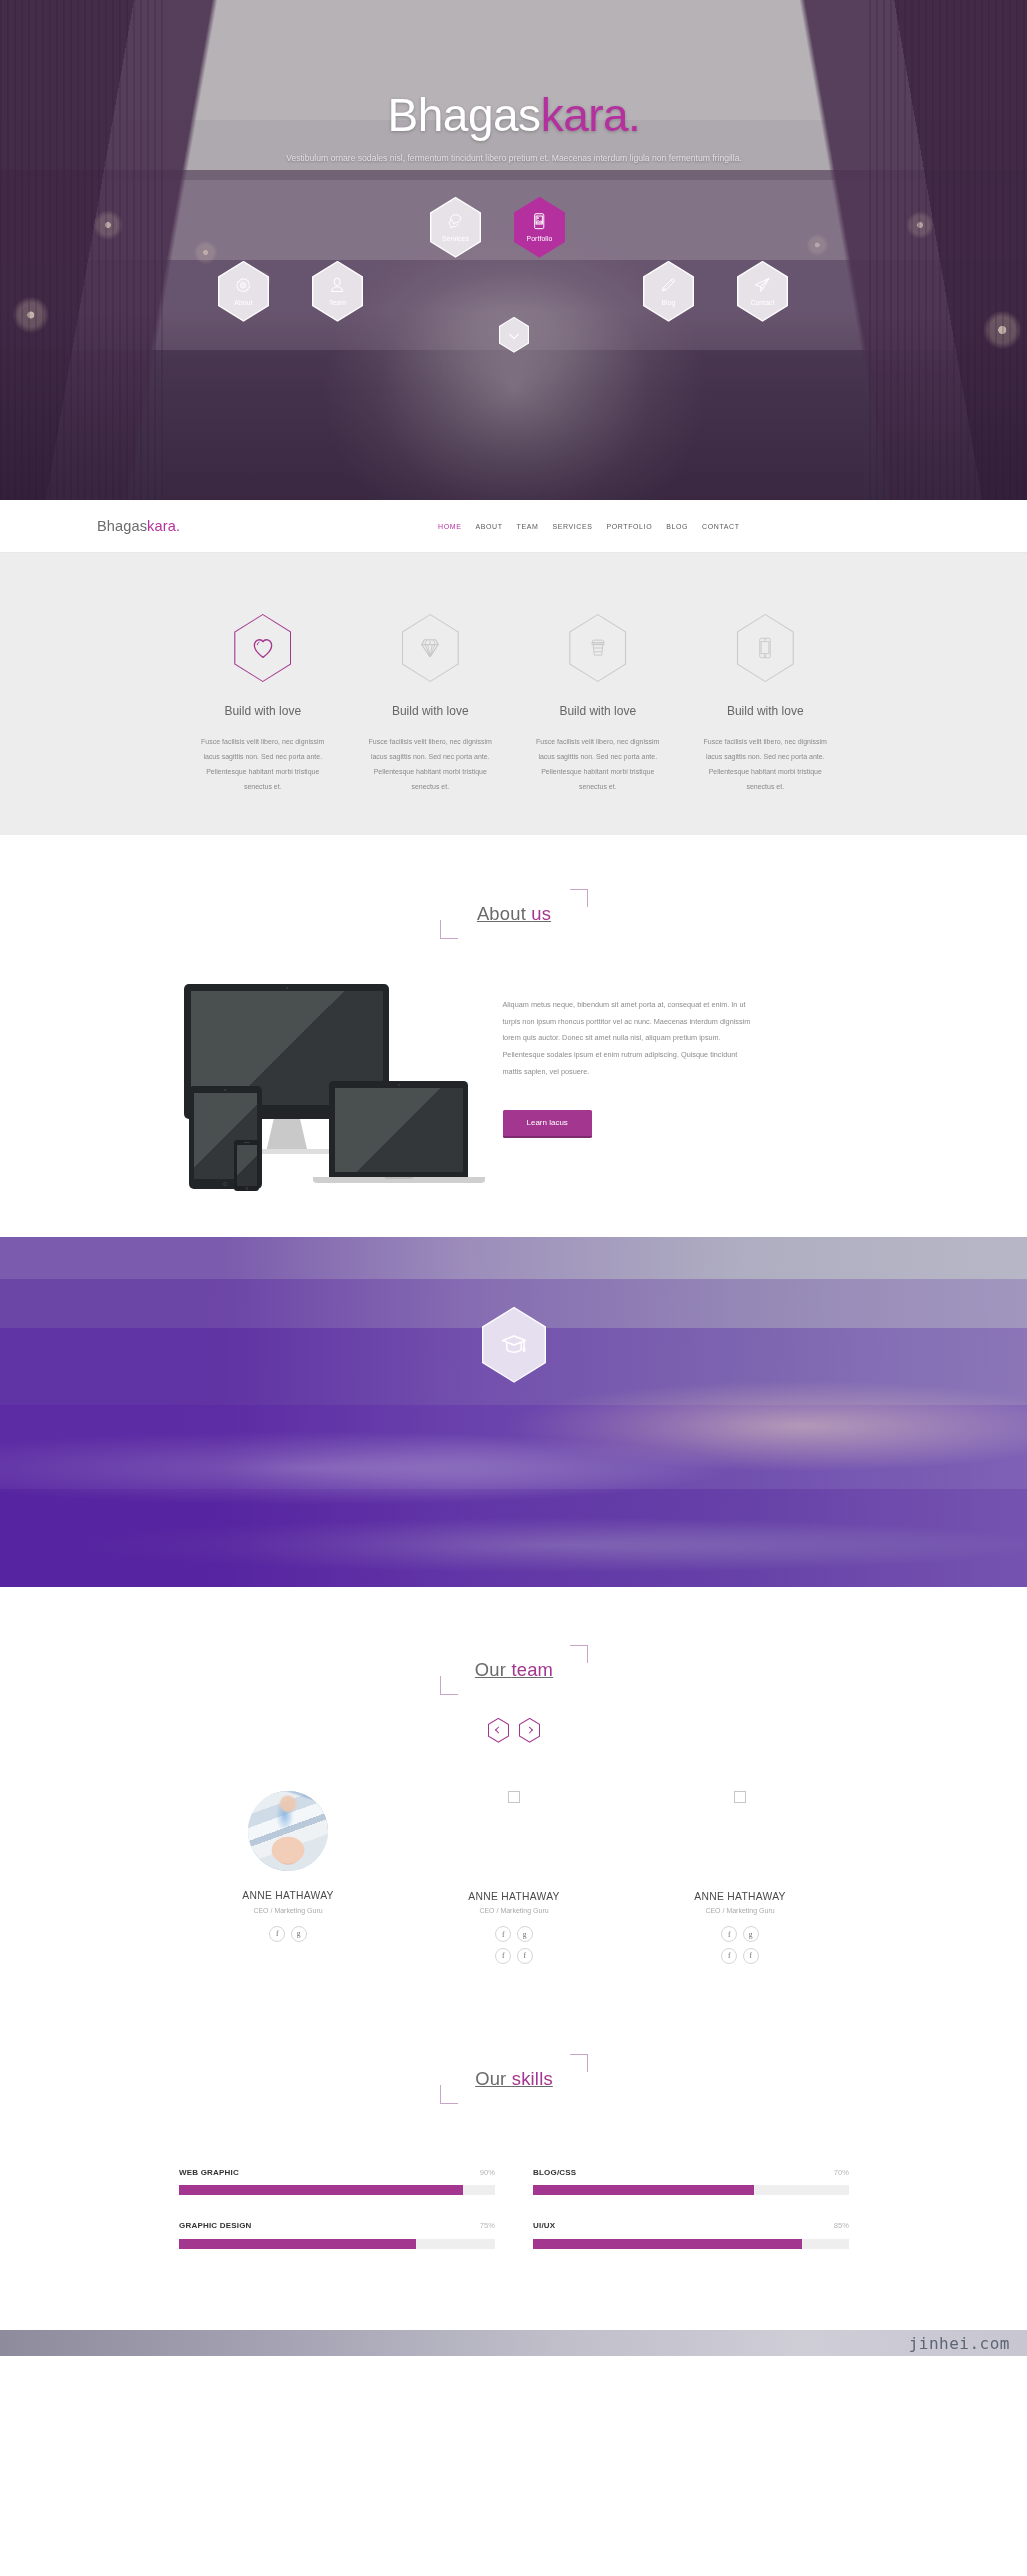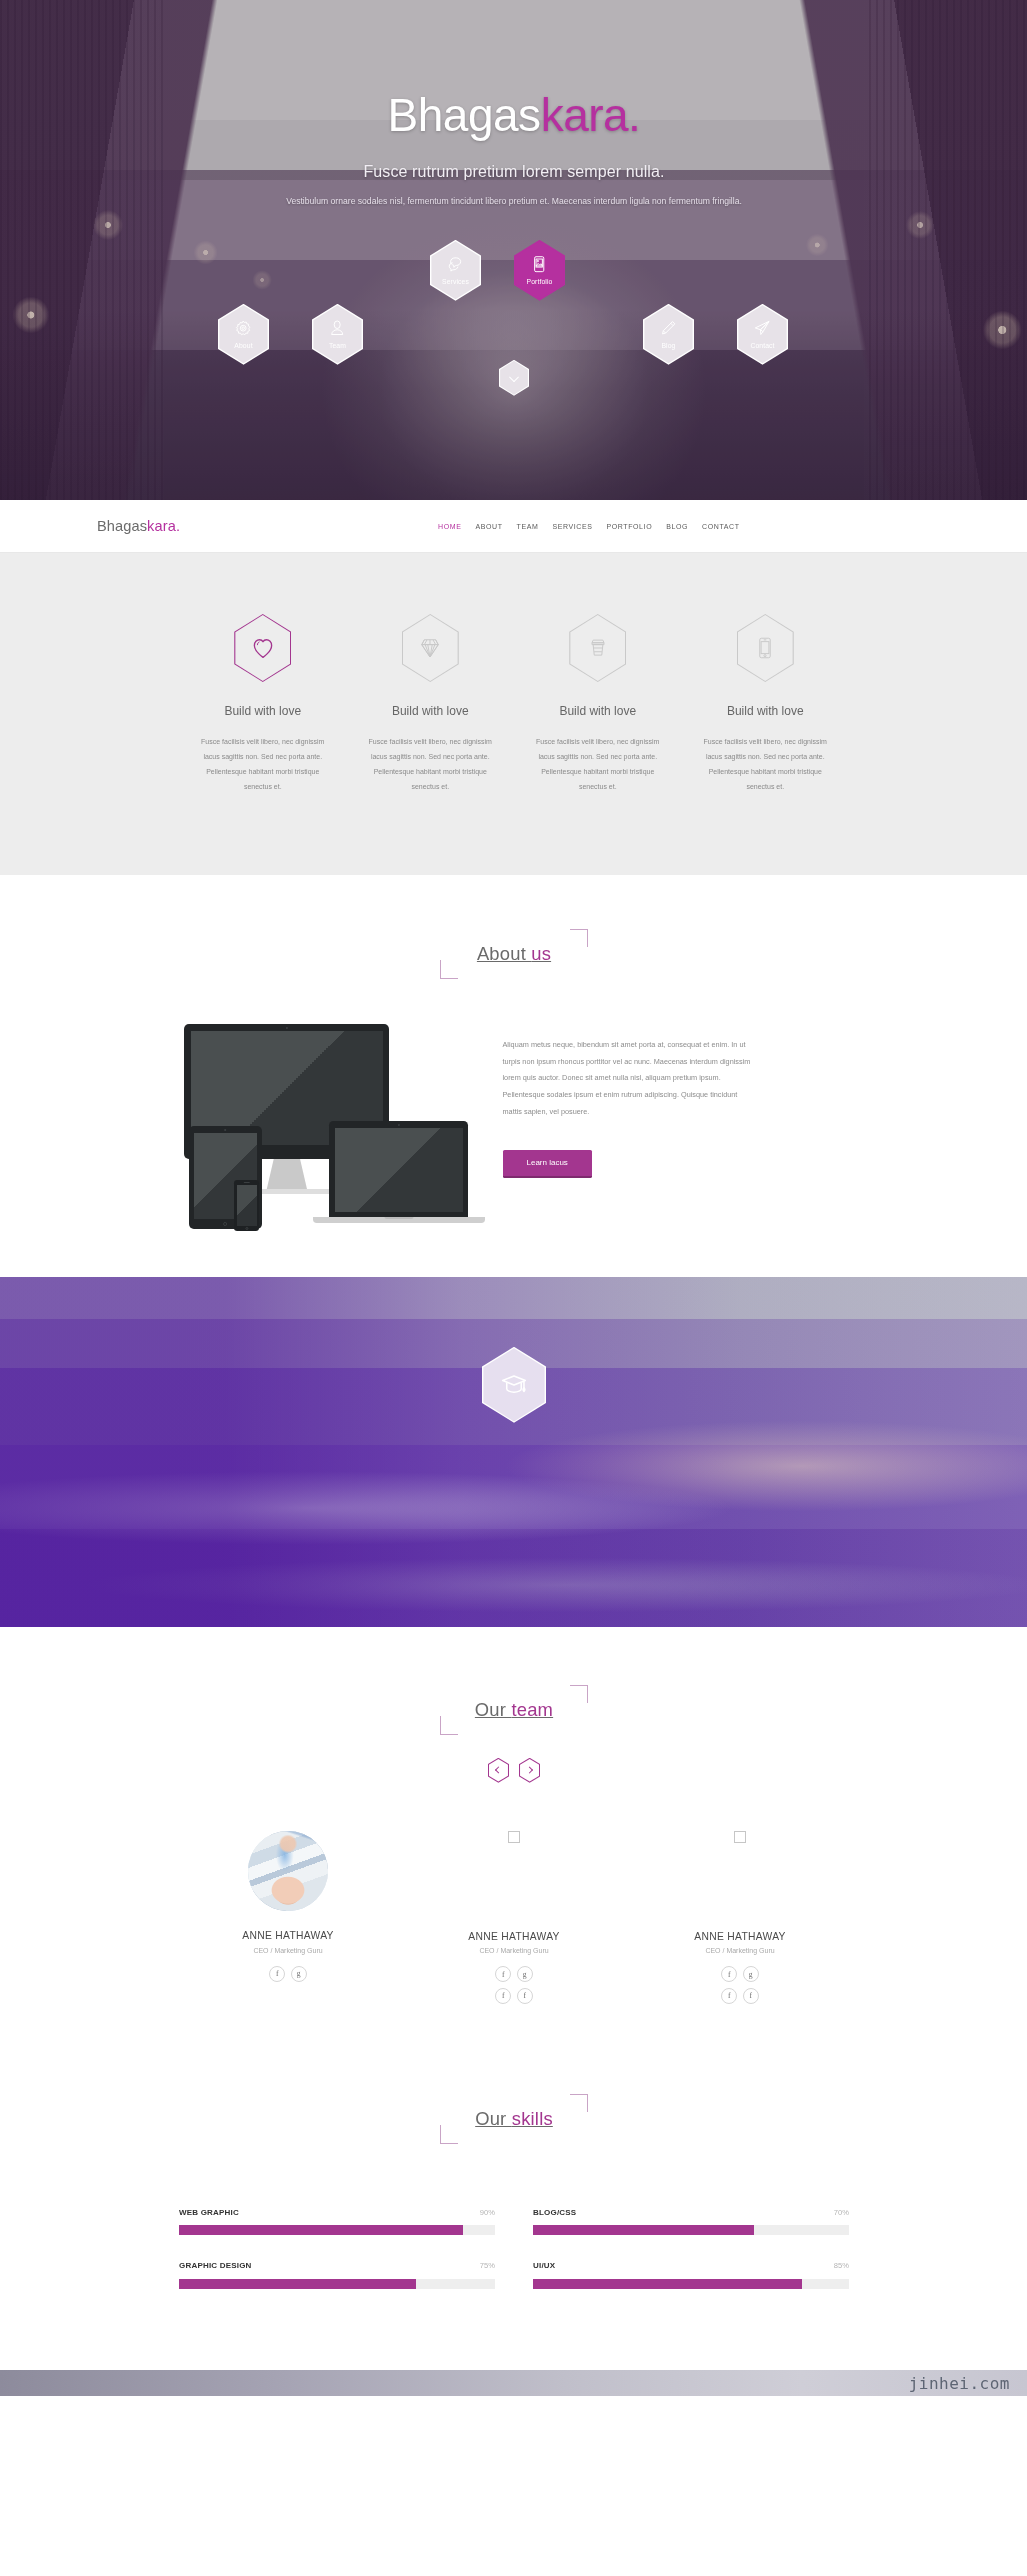--- a/index.html
+++ b/index.html
@@ -132,21 +132,21 @@
   .brand { margin-left: 97px; font-size: 14.6px; font-weight: 300; color:#6b6b6b; letter-spacing:0.1px; }
   .brand .accent { color:#b5309f; }
   .mainmenu { position:absolute; left: 438px; display:flex; gap: 14px; align-items:center; }
   .mainmenu a {
     font-size: 7px; letter-spacing: 0.6px; color:#5a5a5a;
     text-decoration:none; font-weight:400;
   }
   .mainmenu a.active { color:#b5309f; }
 
   
-  .services { background:#ededed; padding: 61px 0 81px; }
+  .services { background:#ededed; padding: 61px 0 41px; }
   .svc-row { width: 670px; margin: 0 auto; display:flex; }
   .svc { width: 25%; text-align:center; padding: 0 18.4px; }
   .svc-hex { width: 57px; height: 68px; margin: 0 auto 21.6px; position: relative; }
   .svc-hex .ring {
     position:absolute; inset:0;
     clip-path: polygon(50% 0%, 100% 26%, 100% 74%, 50% 100%, 0 74%, 0 26%);
     background:#c9c9c9;
   }
   .svc-hex .ringi {
     position:absolute; inset:1.1px;
@@ -289,21 +289,20 @@
 <body>
 
 <section class="hero">
   <div class="hero-photo"></div>
   <div class="hero-tint"></div>
 
   <div class="hero-inner">
     <h1 class="hero-title">
       <span>Bhagas</span><span class="accent">kara.</span>
     </h1>
-    <p class="hero-sub">Fusce rutrum pretium lorem semper nulla.</p>
     <p class="hero-desc">Vestibulum ornare sodales nisl, fermentum tincidunt libero pretium et. Maecenas interdum ligula non fermentum fringilla.</p>
 
     <div class="hexnav">
 
       <div class="hex" id="hex-about" style="left:218px; top:64px;">
         <div class="shape"></div>
         <div class="inner"></div>
         <div class="content">
           <span class="glyph">
             <svg viewBox="0 0 32 32" fill="none" stroke="#fff" stroke-width="1.6">

